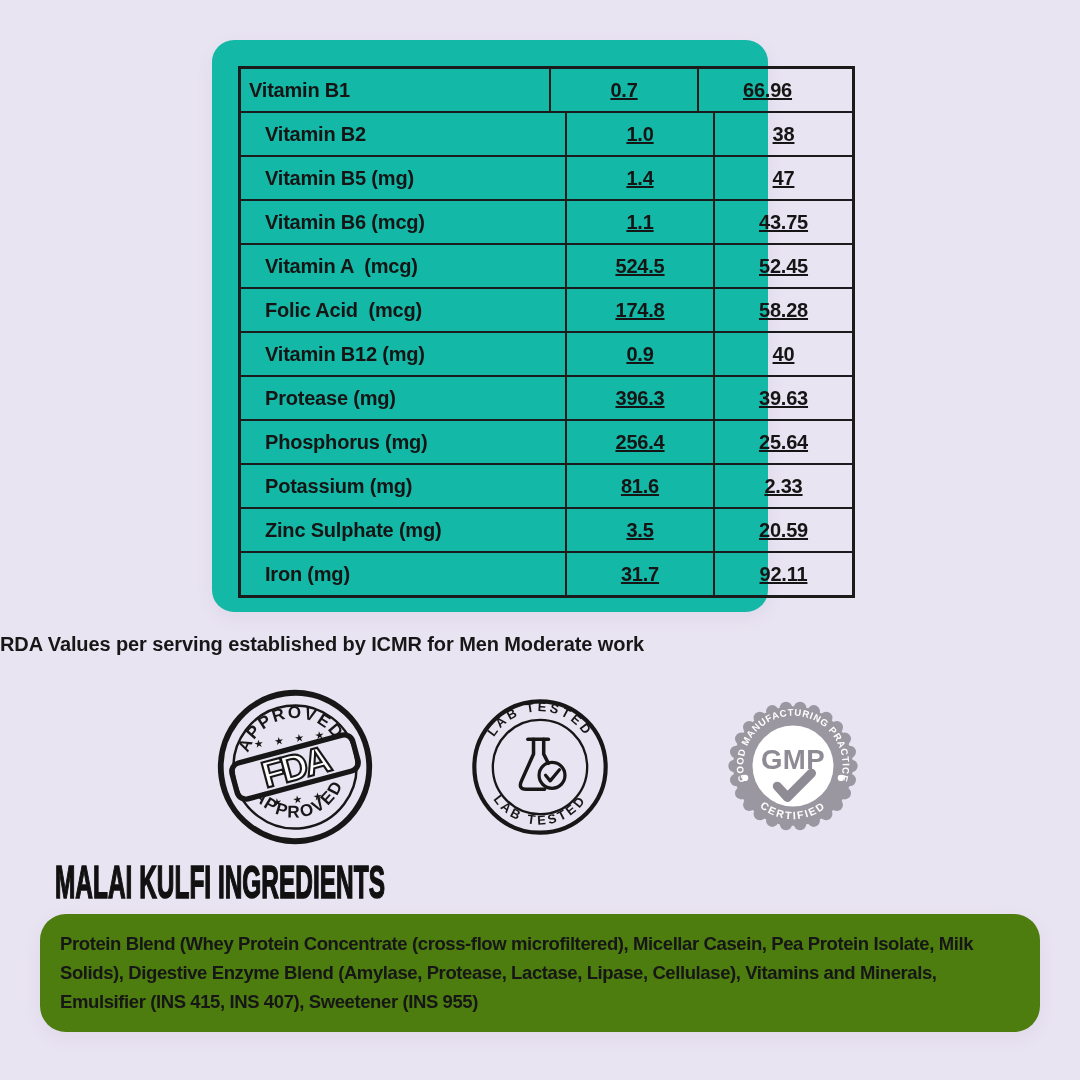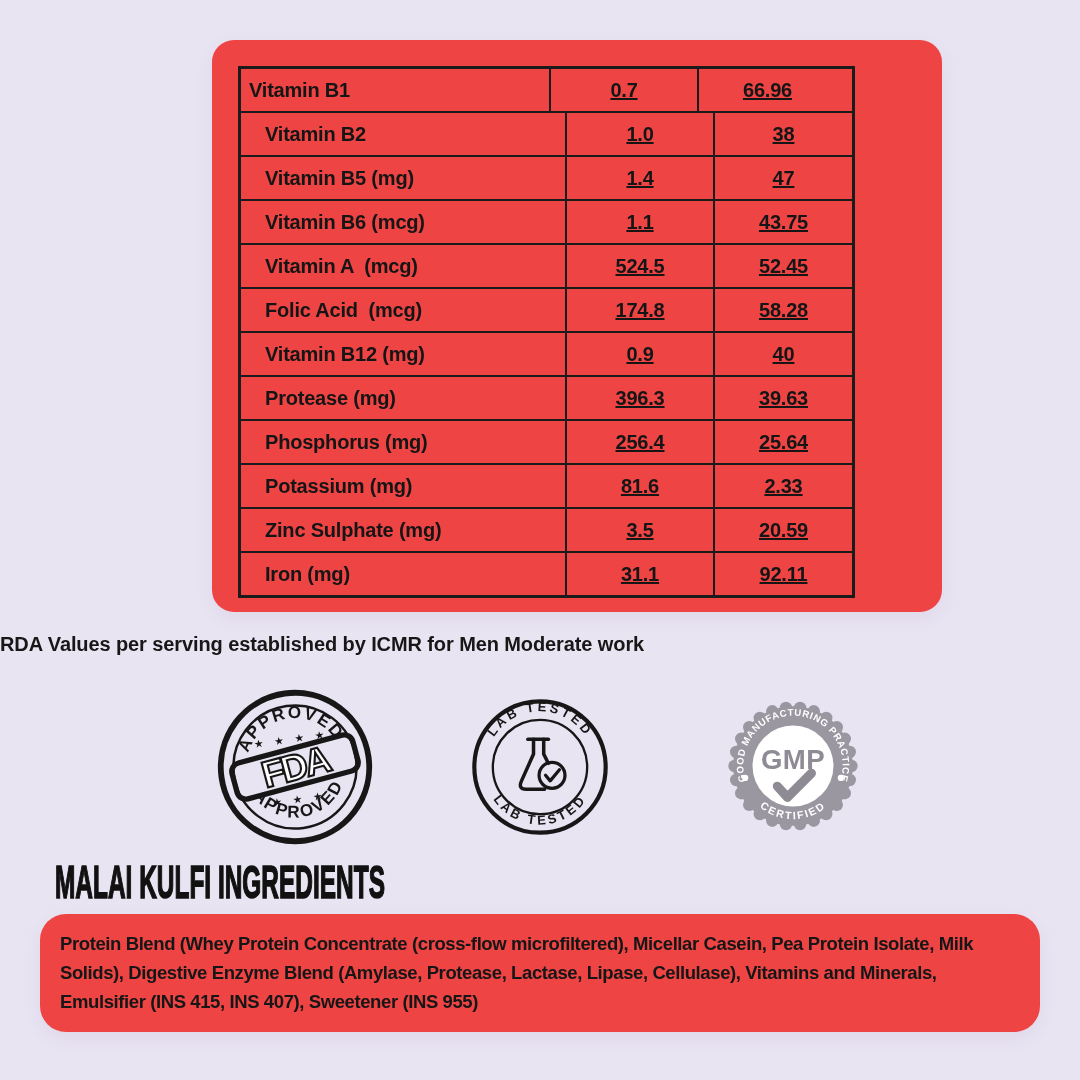--- a/index.html
+++ b/index.html
@@ -1,20 +1,20 @@
 <!DOCTYPE html>
 <html style="--bg: #E9E4F2; --ink: #171717; --gmp: #9b97a1; --gmp-dark: #8f8b95;"><head>
 <meta charset="utf-8">
 <style>
   html,body{margin:0;padding:0;}
   body{font-family:"Liberation Sans",sans-serif;}
   .canvas{position:relative;width:1080px;height:1080px;background:var(--bg,#E9E4F2);overflow:hidden;color:#151515;}
 
   
-  .table-card{position:absolute;left:212px;top:40px;width:730px;height:572px;background:#ef4444;border-radius:22px;box-shadow:0 6px 18px rgba(90,70,130,0.07);}
+  .table-card{position:absolute;left:212px;top:40px;width:556px;height:572px;background:#14b8a6;border-radius:22px;box-shadow:0 6px 18px rgba(90,70,130,0.07);}
   .ntable{position:absolute;left:26px;top:26px;border:3px solid #1b1b1b;}
   .trow{display:grid;grid-template-columns:308px 148px 139px;height:42px;}
   .trow + .trow{border-top:2px solid #1b1b1b;padding-left:16px;}
   .tcell{display:flex;align-items:center;font-size:20px;font-weight:700;letter-spacing:-0.2px;white-space:pre-wrap;}
   .tcell.lab{justify-content:flex-start;padding-left:8px;}
   .tcell.val,.tcell.rda{justify-content:center;}
   .tcell + .tcell{border-left:2px solid #1b1b1b;text-decoration:underline;}
 
   
   .rda-note{position:absolute;left:0;top:633px;width:1080px;font-size:20px;font-weight:700;letter-spacing:-0.1px;color:#171717;}
@@ -30,21 +30,21 @@
   .fda-stars{font-size:11px;fill:var(--ink,#171717);letter-spacing:4px;}
   .fda-logo{font-size:38px;font-weight:700;letter-spacing:-3px;fill:#ffffff;stroke:var(--ink,#171717);stroke-width:2.2px;}
   .lab-arc{font-size:14px;letter-spacing:3.2px;}
   .gmp-arc{fill:#ffffff;font-weight:700;font-size:10.4px;letter-spacing:0.8px;}
   .gmp-arc-bottom{fill:#ffffff;font-weight:700;font-size:11.5px;letter-spacing:2px;}
   .gmp-center{fill:var(--gmp-dark,#8f8b95);font-weight:800;font-size:30px;letter-spacing:0.5px;}
 
   
   .heading{position:absolute;left:55px;top:857px;height:50px;color:#111;}
   .heading-inner{display:inline-block;font-size:47px;line-height:50px;font-weight:700;white-space:nowrap;transform:scaleX(0.52);transform-origin:left center;-webkit-text-stroke:1.6px #111;}
-  .ingredients-card{position:absolute;left:40px;top:914px;width:1000px;height:118px;background:#ef4444;border-radius:26px;box-shadow:0 6px 18px rgba(90,70,130,0.07);}
+  .ingredients-card{position:absolute;left:40px;top:914px;width:1000px;height:118px;background:#4d7c0f;border-radius:26px;box-shadow:0 6px 18px rgba(90,70,130,0.07);}
   .ingredients-card p{margin:0;padding:15px 22px 0 20px;font-size:18.5px;font-weight:700;letter-spacing:-0.4px;line-height:29px;color:#161616;}
 </style>
 </head>
 <body>
 
 <div class="canvas">
 
   <div class="table-card">
     <div class="ntable">
         <div class="trow">
@@ -97,21 +97,21 @@
           <div class="tcell val">81.6</div>
           <div class="tcell rda">2.33</div>
         </div>
         <div class="trow">
           <div class="tcell lab">Zinc Sulphate (mg)</div>
           <div class="tcell val">3.5</div>
           <div class="tcell rda">20.59</div>
         </div>
         <div class="trow">
           <div class="tcell lab">Iron (mg)</div>
-          <div class="tcell val">31.1</div>
+          <div class="tcell val">31.7</div>
           <div class="tcell rda">92.11</div>
         </div>
       </div>
   </div>
 
   <div class="rda-note">RDA Values per serving established by ICMR for Men Moderate work</div>
 
   <svg class="badge fda" viewBox="-85 -85 170 170">
     <g transform="rotate(-8)">
       <circle r="76" class="ink-stroke" stroke-width="6"></circle>

